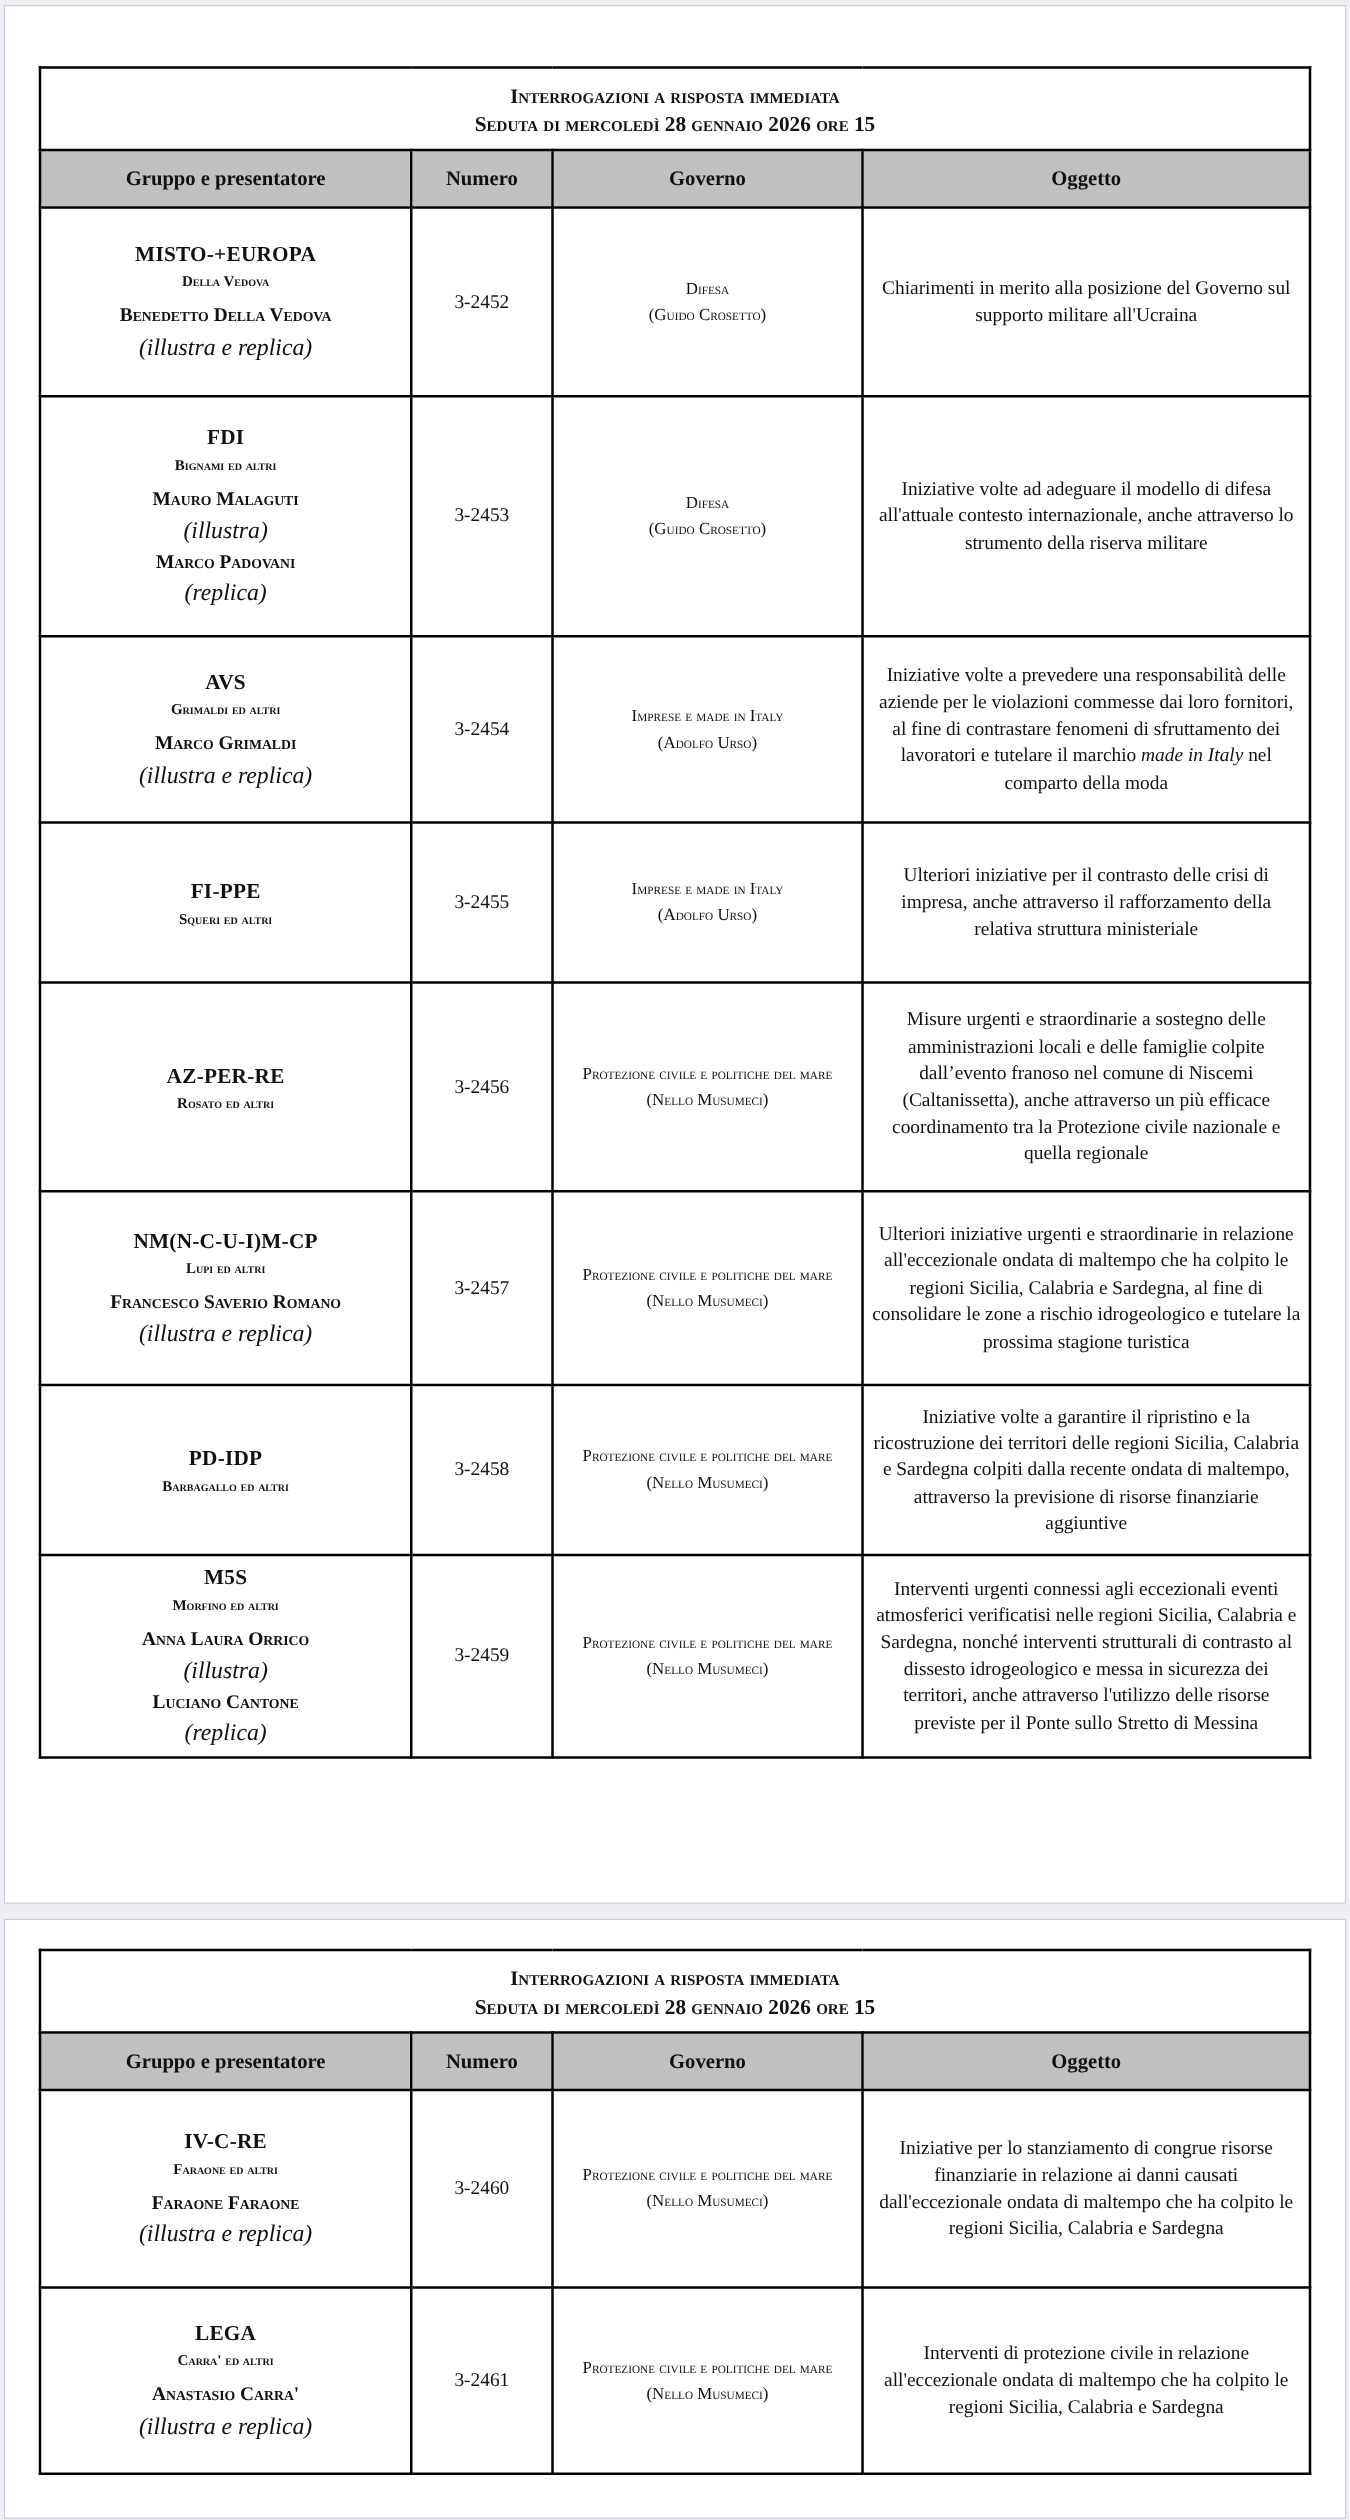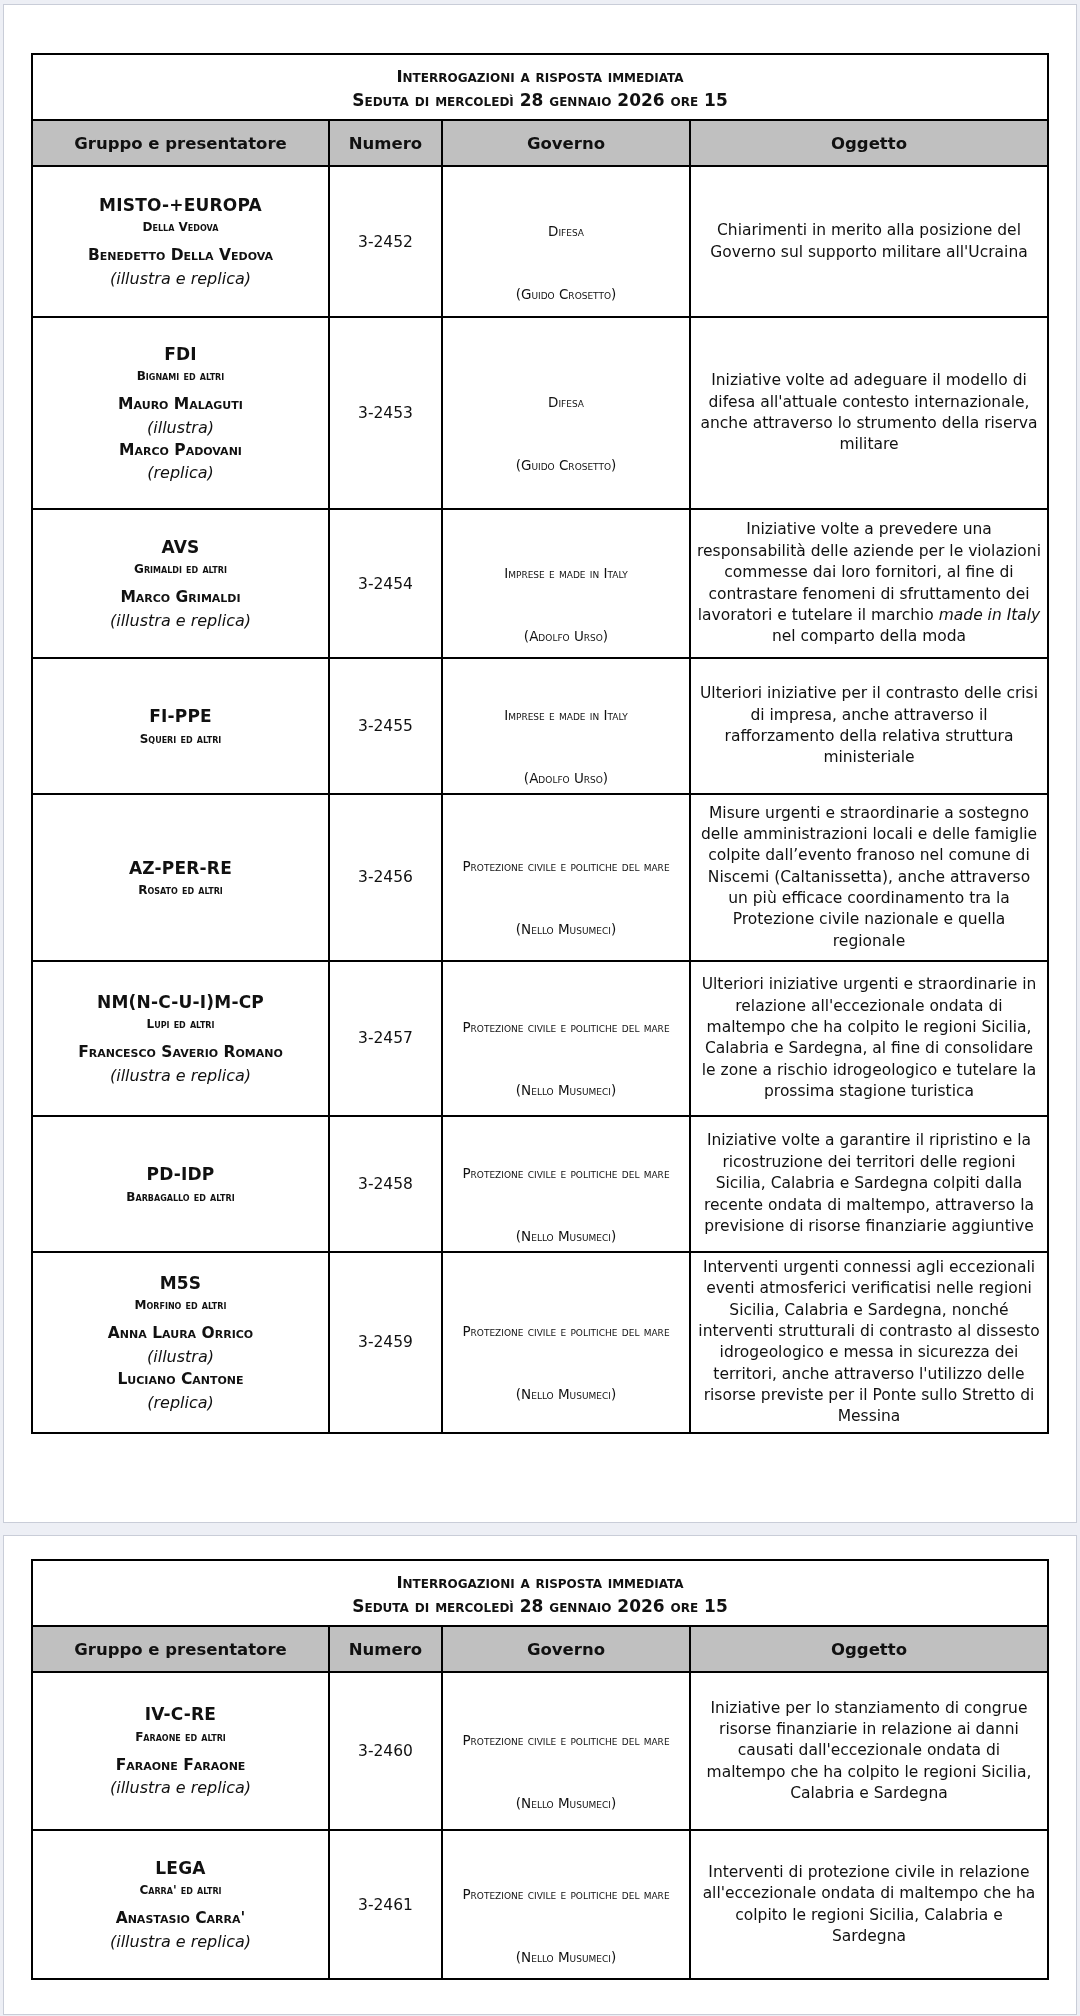--- a/index.html
+++ b/index.html
@@ -3,21 +3,21 @@
 <meta charset="utf-8">
 <style>
   html,body{
     margin:0; padding:0;
     width:1080px; height:2016px;
     overflow:hidden;
     background:#edeff5;
     font-family:"DejaVu Sans", sans-serif;
     color:#111;
   }
-  .canvas{ padding:4px 3px 0 3px; }
+  .canvas{ padding:4px 3px 0 3px;font-family:Liberation Serif, serif; }
   .page{
     background:#ffffff;
     border:1px solid #c9cdd8;
     box-sizing:border-box;
     width:1074px;
   }
   .page-1{ height:1519px; }
   .page-2{ height:480px; margin-top:12px; }
   .page-1 .doc-table{ margin:48px auto 0 auto; }
   .page-2 .doc-table{ margin:23px auto 0 auto; }
@@ -75,29 +75,28 @@
   }
   .speakers{ margin-top:8px; }
   .speaker-name{
     font-weight:bold;
     font-variant:small-caps;
     font-size:15.5px;
     line-height:1.45;
   }
   .speaker-role{
     font-style:italic;
-    font-size:16px;
+    font-size:19px;
     line-height:1.45;
   }
   .numero{ font-size:15.5px; }
   .governo{
     font-variant:small-caps;
     font-size:13.5px;
     line-height:1.55;
-    margin-top:42px;
   }
   .oggetto{ font-size:15.5px; line-height:1.38; }
   .oggetto .it{ font-style:italic; }
 </style>
 </head>
 <body>
 
 <div class="canvas">
 
   <div class="page page-1">

